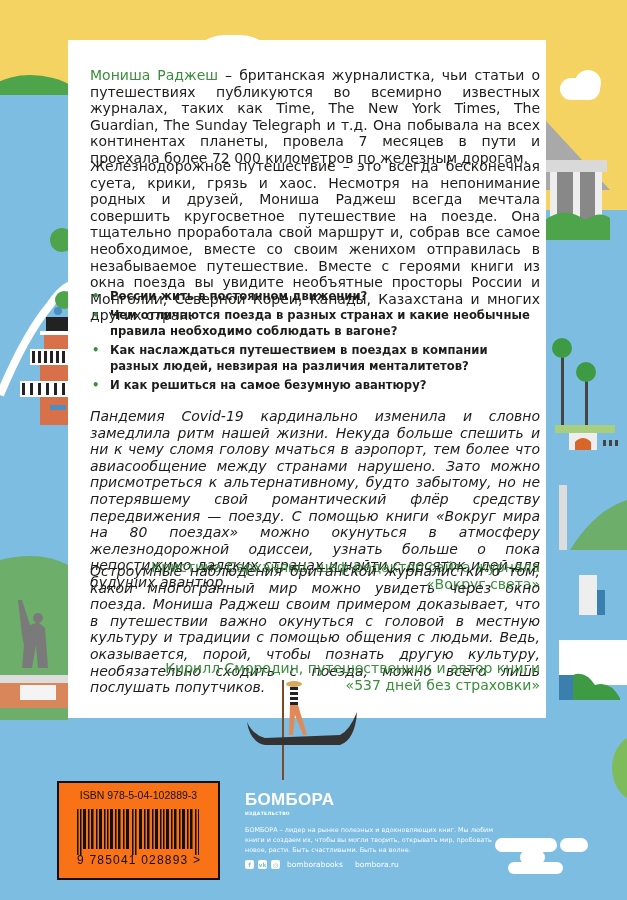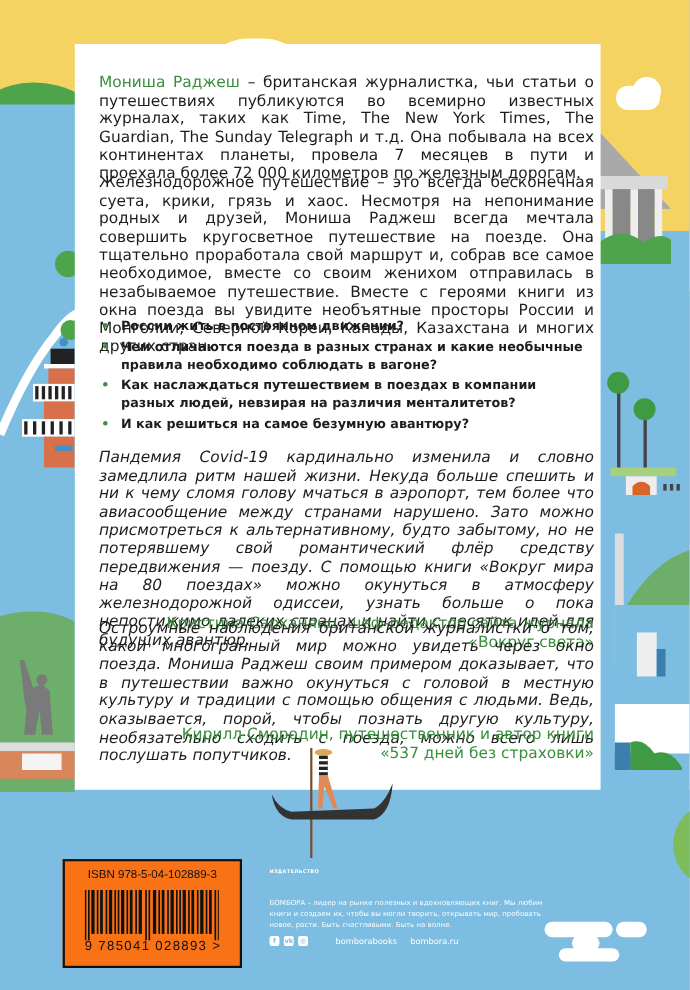--- a/index.html
+++ b/index.html
@@ -44,24 +44,24 @@
     position: absolute; left: 57px; top: 781px; width: 163px; height: 99px;
     background: #f97316; border: 2px solid #111;
   }
   .isbn-text { position: absolute; top: 6px; left: 0; width: 100%; text-align: center; font-family: "Liberation Sans", sans-serif; font-size: 10.5px; color: #111; }
   .bars { position: absolute; left: 18px; top: 26px; width: 122px; height: 46px; }
   .barcode-num { position: absolute; left: 18px; top: 70px; width: 150px; font-family: "Liberation Sans", sans-serif; font-size: 12px; color: #111; letter-spacing: 1.2px; }
 
   .publisher { position: absolute; left: 245px; top: 790px; width: 250px; color: #fff; }
   .pub-logo { font-family: "Liberation Sans", sans-serif; font-weight: bold; font-size: 17px; letter-spacing: 0.3px; }
   .pub-sub { font-size: 4.5px; font-weight: bold; margin-top: 1px; letter-spacing: 0.3px; }
-  .pub-desc { font-size: 6.4px; line-height: 10px; margin-top: 20px; opacity: 0.95; }
+  .pub-desc { font-size: 6.4px; line-height: 10px; margin-top: 9px; opacity: 0.95; }
   .pub-social { display: flex; align-items: center; gap: 4px; font-size: 7.5px; margin-top: 5px; }
   .soc-icon { width: 9px; height: 9px; background: #fff; border-radius: 2px; color: #7dbde2; font-size: 6px; font-weight: bold; display: flex; align-items: center; justify-content: center; }
-  .soc-link { margin-left: 21px; margin-right: 8px; }
+  .soc-link { margin-left: 3px; margin-right: 8px; }
 
   .cloud-bottom { position: absolute; background: #fff; border-radius: 12px; }
   .green-blob { position: absolute; left: 612px; top: 733px; width: 60px; height: 70px; background: #7dbb5b; border-radius: 50%; }
 </style>
 </head>
 <body>
 
 <div class="sky-top"></div>
 <div class="hill-green-left"></div>
 <div class="water-left">
@@ -226,20 +226,21 @@
       <rect x="110" y="0" width="1.5" height="40"></rect>
         <rect x="113" y="0" width="2.5" height="40"></rect>
       <rect x="118" y="0" width="1.5" height="46"></rect>
         <rect x="121" y="0" width="1" height="46"></rect>
     </g>
   </svg>
   <div class="barcode-num">9 785041 028893 &gt;</div>
 </div>
 
 <div class="publisher">
+  <div class="pub-logo">БОМБОРА</div>
   <div class="pub-sub">ИЗДАТЕЛЬСТВО</div>
   <div class="pub-desc">БОМБОРА – лидер на рынке полезных и вдохновляющих книг. Мы любим книги и создаем их, чтобы вы могли творить, открывать мир, пробовать новое, расти. Быть счастливыми. Быть на волне.</div>
   <div class="pub-social">
     <span class="soc-icon">f</span>
     <span class="soc-icon">vk</span>
     <span class="soc-icon">◎</span>
     <span class="soc-link">bomborabooks</span>
     <span>bombora.ru</span>
   </div>
 </div>

